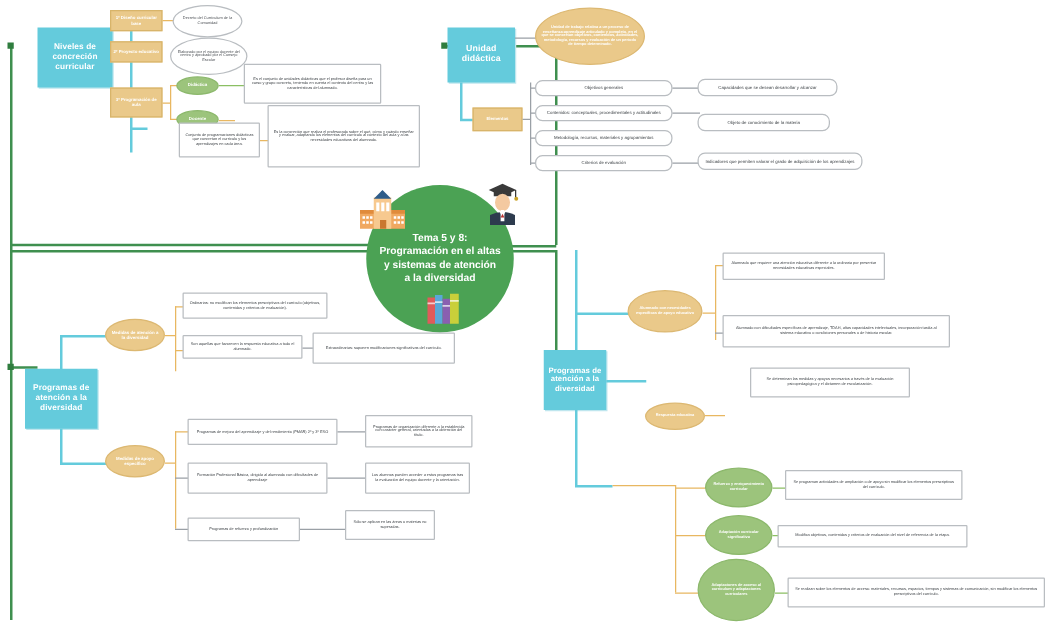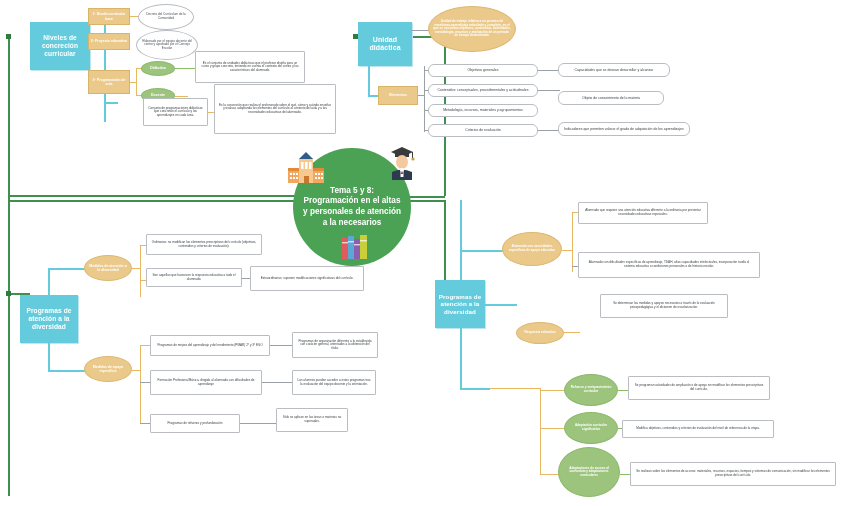--- a/index.html
+++ b/index.html
@@ -123,22 +123,22 @@
 
   <div class="bullet" style="left:6px; top:34px;"></div>
   <div class="bullet" style="left:6px; top:291px;"></div>
   <div class="bullet" style="left:353px; top:34px;"></div>
   <div class="bullet" style="left:441px; top:294px;"></div>
 
   <div class="hub" style="left:293px; top:148px; width:118px; height:118px; font-size:8.2px;">
     <div>
       <div>Tema 5 y 8:</div>
       <div>Programación en el altas</div>
-      <div>y personales de atención</div>
-      <div>a la necesarios</div>
+      <div>y sistemas de atención</div>
+      <div>a la diversidad</div>
     </div>
   </div>
 
   <div class="deco" style="left:284px; top:152px; width:44px; height:32px;">
     <svg width="44" height="32" viewBox="0 0 44 32">
       <rect x="4" y="16" width="36" height="15" fill="#f0a860"></rect>
       <rect x="4" y="16" width="36" height="3" fill="#e08b3c"></rect>
       <rect x="15" y="6" width="14" height="25" fill="#f7c98f"></rect>
       <polygon points="22,0 15,7 29,7" fill="#2f5d8a"></polygon>
       <rect x="21" y="1" width="1.5" height="5" fill="#2f5d8a"></rect>

